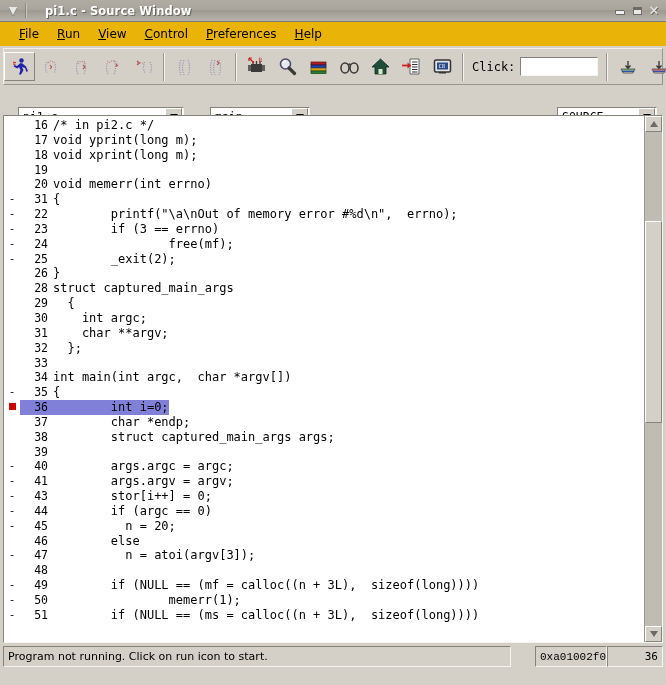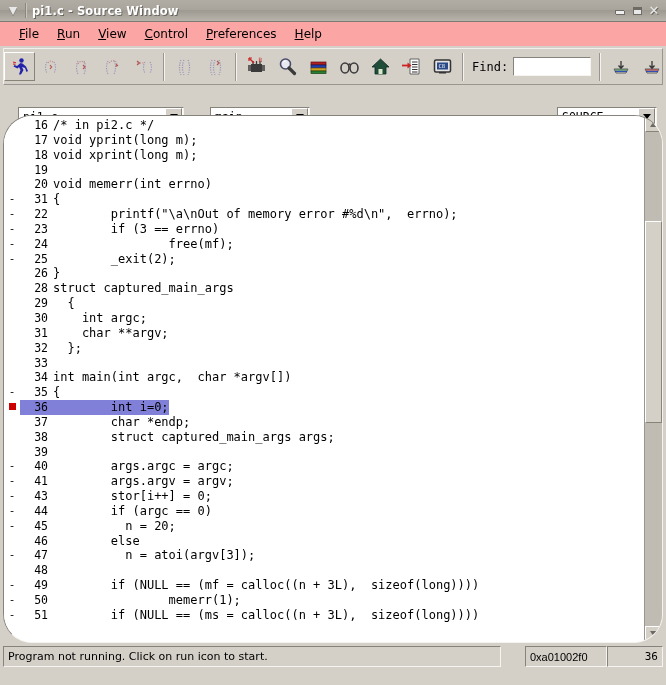--- a/index.html
+++ b/index.html
@@ -32,20 +32,21 @@
   .tb-sep {
     width: 1px; height: 15px; background: #8a867f;
     border-right: 1px solid #c9c5bd; margin: 0 5px 0 3px;
   }
   .tb-title {
     font-size: 11.5px; font-weight: bold; color: #ffffff;
     text-shadow: 1px 1px 0 #6a6760;
     letter-spacing: .1px;
     font-family: "DejaVu Sans", sans-serif;
     flex: 1;
+    margin-left: 13px;
   }
   .tb-buttons { display: flex; align-items: center; gap: 3px; margin-right: 5px; }
   .tb-btn {
     width: 14px; height: 14px;
     display: flex; align-items: center; justify-content: center;
     position: relative;
   }
   .tb-btn .min {
     width: 8px; height: 3px; background: #efefef;
     border: 1px solid #6e6b65; border-top: none; border-left: none;
@@ -59,21 +60,21 @@
   }
   .tb-btn .close {
     font-size: 13px; color: #e9e9e9; font-weight: bold;
     line-height: 1; text-shadow: 1px 1px 0 #6a6760;
     font-family: "DejaVu Sans", sans-serif;
   }
 
   
   .menubar {
     height: 24px;
-    background: #fca5a5;
+    background: #eab308;
     display: flex; align-items: center;
     padding-left: 10px;
     border-bottom: 1px solid #d4d0c8;
   }
   .menu-item {
     font-size: 12px; color: #000;
     padding: 2px 9px;
     font-family: "DejaVu Sans", sans-serif;
     cursor: default;
     white-space: nowrap;
@@ -190,21 +191,20 @@
     height: 528px;
     display: flex;
     background: #ffffff;
     border-top: 1px solid #86837c;
     border-left: 1px solid #86837c;
     border-right: 1px solid #f6f4f0;
     border-bottom: 1px solid #f6f4f0;
     box-sizing: border-box;
     position: relative;
     overflow: hidden;
-    border-radius: 29px;
   }
   .code-area {
     flex: 1;
     background: #ffffff;
     overflow: hidden;
     position: relative;
     padding-top: 2px;
   }
   .code-line {
     height: 14.85px;
@@ -306,21 +306,21 @@
     border-right: 1px solid #f6f4f0;
     border-bottom: 1px solid #f6f4f0;
     box-sizing: border-box;
     display: flex; align-items: center;
     font-size: 11px;
     font-family: "DejaVu Sans", sans-serif;
     color: #000;
     padding: 0 4px;
   }
   #sb-message { flex: 1; }
-  #sb-addr { width: 82px; font-family: Liberation Sans, sans-serif; font-size: 11px; margin-left: 24px; }
+  #sb-addr { width: 72px; font-family: Liberation Mono, monospace; font-size: 11px; margin-left: 24px; }
   #sb-line { width: 56px; justify-content: flex-end; font-family: "DejaVu Sans Mono", monospace; font-size: 11px; }
 
   
   .bottom-edge {
     position: absolute; left: 0; right: 0; bottom: 0;
     height: 6px; background: #d4d0c8;
   }
 </style>
 </head>
 <body>
@@ -517,21 +517,21 @@
             <text x="6.5" y="12" font-size="5.5" fill="#ffffff" font-family="monospace">C8</text>
             <rect x="7" y="16" width="7" height="1.5" fill="#333"></rect>
           </svg>
         </span>
       </div>
     </div>
 
     <div class="tbar-sep"></div>
 
     <div class="findbox">
-      <span class="find-label">Find:</span>
+      <span class="find-label">Click:</span>
       <input class="find-input" type="text" value="" style="">
     </div>
 
     <div class="tbar-sep"></div>
 
     <div class="tgroup">
       <div class="tbtn">
         <span>
           <svg class="icon-svg" width="20" height="20" viewBox="0 0 20 20">
             <path d="M3 12 L17 12 L15 16 L5 16 Z" fill="#cfcfcf" stroke="#555" stroke-width="0.9"></path>

